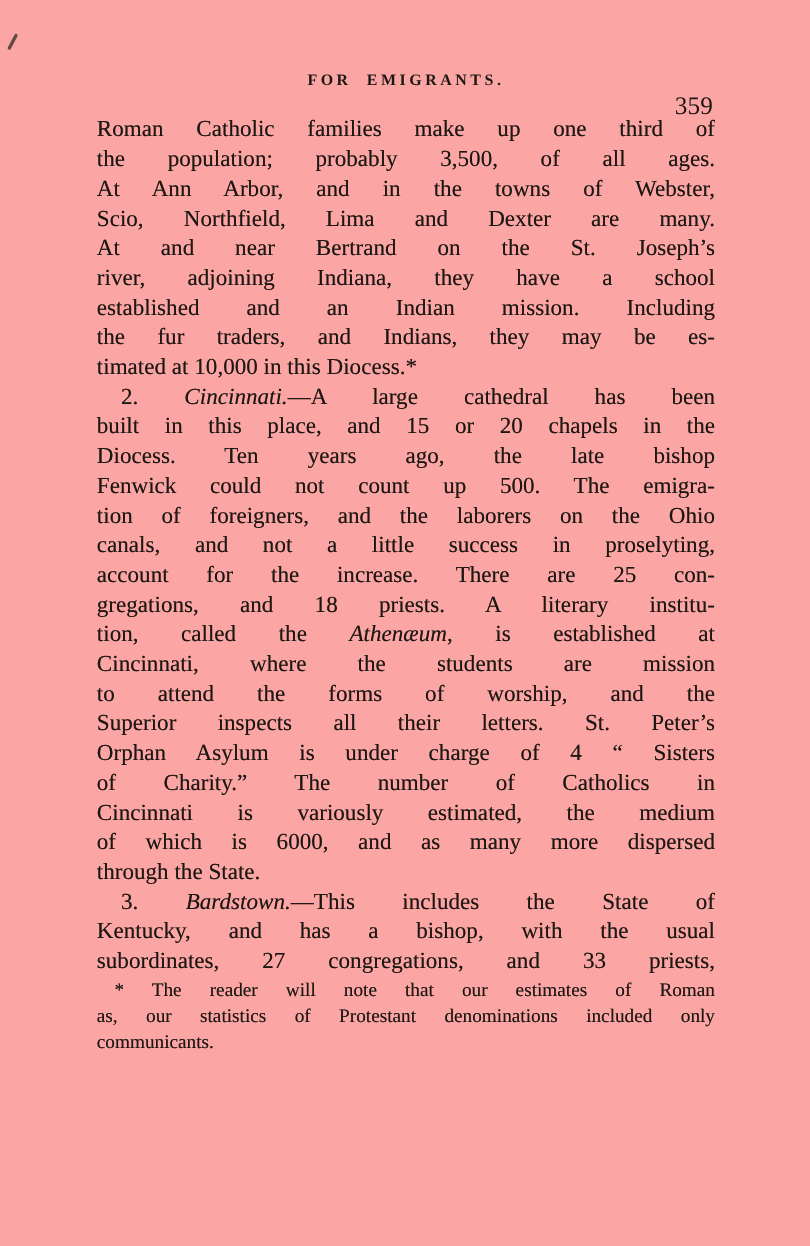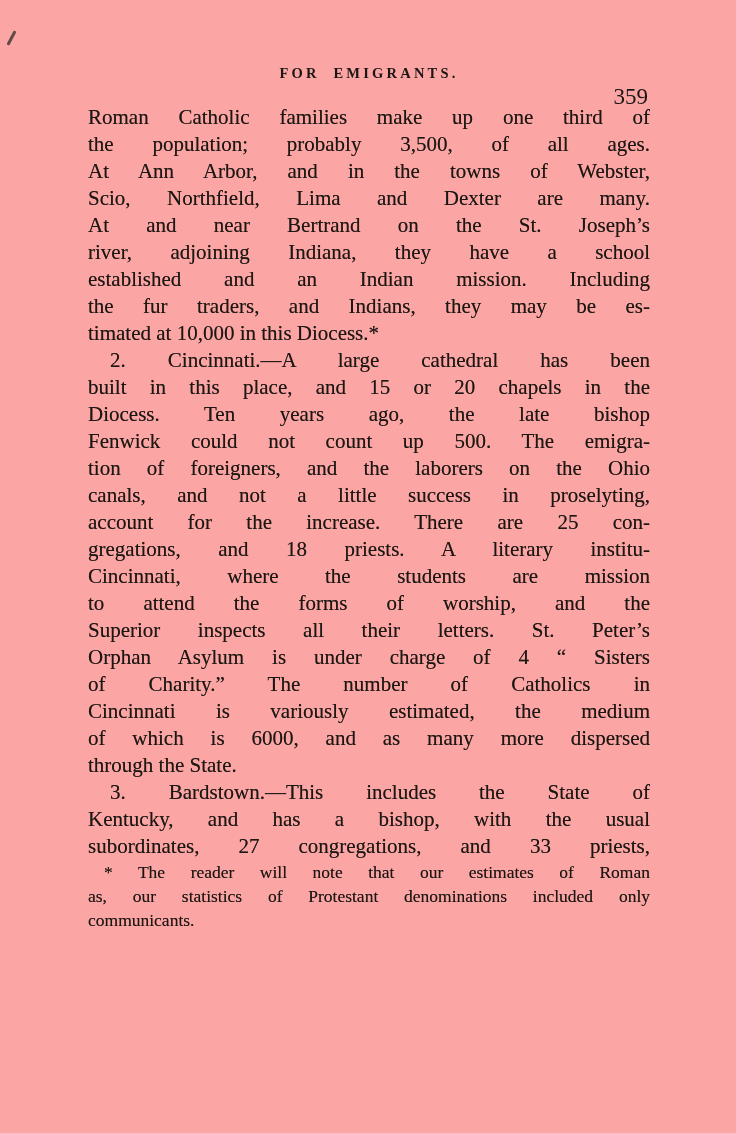--- a/index.html
+++ b/index.html
@@ -52,21 +52,21 @@
   }
   .body-text .line {
     font-size: 21px;
     line-height: 27px;
     text-align: justify;
     text-align-last: justify;
     text-shadow: 0 0 0.4px rgba(25, 18, 10, 0.55);
   }
   .line.last { text-align-last: left; }
   .line.indent { text-indent: 22px; }
-  .italic { }
+  .italic { font-style: italic; }
   .footnote { }
   .footnote .line {
     font-size: 17.5px;
     line-height: 24px;
     text-align: justify;
     text-align-last: justify;
     text-shadow: 0 0 0.4px rgba(25, 18, 10, 0.55);
   }
   .footnote .line.indent { text-indent: 16px; }
 </style>
@@ -94,20 +94,21 @@
         </div>
         <div class="paragraph">
           <div class="line indent"><span>2. </span><span class="italic">Cincinnati.</span><span>—A large cathedral has been</span></div>
           <div class="line"><span>built in this place, and 15 or 20 chapels in the</span></div>
           <div class="line"><span>Diocess. Ten years ago, the late bishop</span></div>
           <div class="line"><span>Fenwick could not count up 500. The emigra-</span></div>
           <div class="line"><span>tion of foreigners, and the laborers on the Ohio</span></div>
           <div class="line"><span>canals, and not a little success in proselyting,</span></div>
           <div class="line"><span>account for the increase. There are 25 con-</span></div>
           <div class="line"><span>gregations, and 18 priests. A literary institu-</span></div>
+          <div class="line"><span>tion, called the </span><span class="italic">Athenæum</span><span>, is established at</span></div>
           <div class="line"><span>Cincinnati, where the students are mission</span></div>
           <div class="line"><span>to attend the forms of worship, and the</span></div>
           <div class="line"><span>Superior inspects all their letters. St. Peter’s</span></div>
           <div class="line"><span>Orphan Asylum is under charge of 4 “ Sisters</span></div>
           <div class="line"><span>of Charity.” The number of Catholics in</span></div>
           <div class="line"><span>Cincinnati is variously estimated, the medium</span></div>
           <div class="line"><span>of which is 6000, and as many more dispersed</span></div>
           <div class="line last"><span>through the State.</span></div>
         </div>
         <div class="paragraph">

